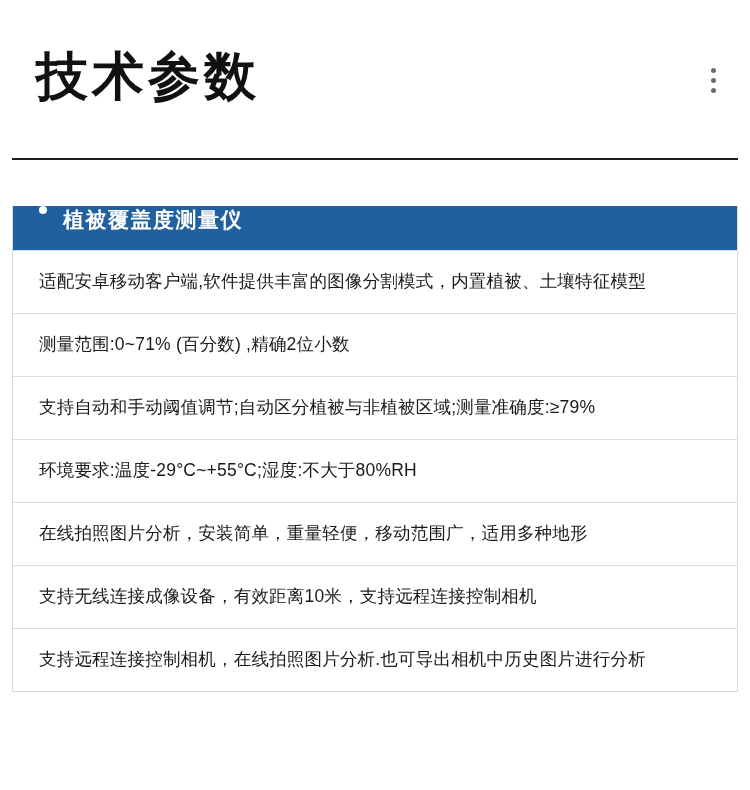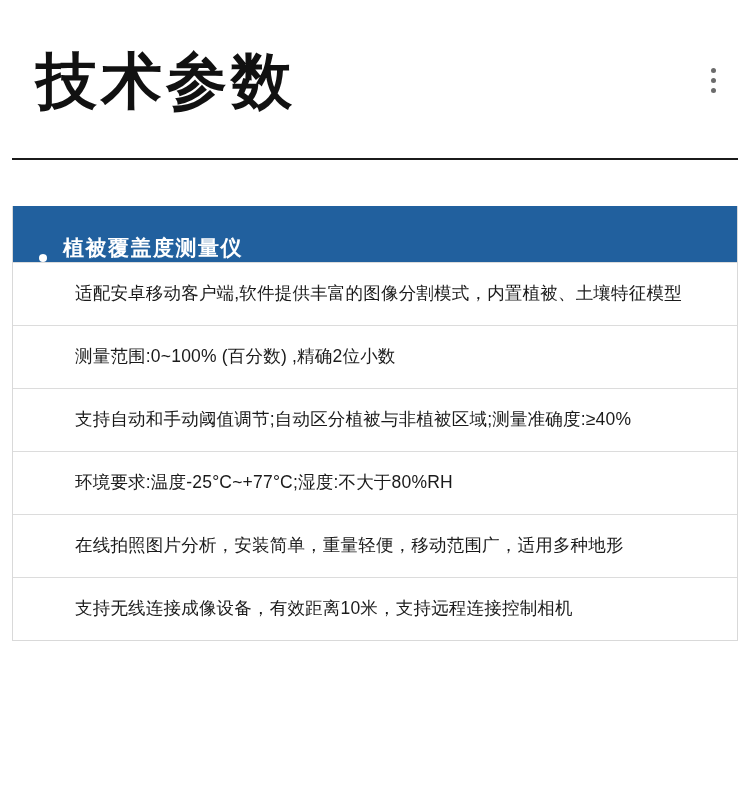--- a/index.html
+++ b/index.html
@@ -22,21 +22,21 @@
   }
 
   
   .header {
     position: relative;
     padding: 48px 0 0 36px;
     height: 120px;
     box-sizing: border-box;
   }
   .page-title {
-    font-size: 61px;
+    font-size: 52px;
     font-weight: bold;
     letter-spacing: 4px;
     line-height: 1.1;
     color: #111111;
     margin: 0;
   }
   .kebab-menu {
     position: absolute;
     top: 68px;
     right: 34px;
@@ -69,23 +69,23 @@
     left: 12px;
     top: 206px;
     width: 726px;
     border: 1px solid #d9d9d9;
     border-top: none;
     box-sizing: border-box;
   }
   .spec-head {
     background: #21609e;
     color: #ffffff;
-    height: 56px;
+    height: 44px;
     display: flex;
-    align-items: flex-end;
+    align-items: flex-start;
     padding-left: 26px;
     box-sizing: border-box;
   }
   .bullet {
     width: 8px;
     height: 8px;
     border-radius: 50%;
     background: #ffffff;
     margin-right: 16px;
     flex: 0 0 auto;
@@ -105,21 +105,20 @@
     background: #ffffff;
   }
   .spec-row:first-of-type {
     border-top: none;
   }
   .spec-text {
     font-size: 17.5px;
     line-height: 1.45;
     color: #1a1a1a;
     letter-spacing: 0.2px;
-    margin-left: 36px;
   }
 </style>
 </head>
 <body>
 
 <div class="page">
 
   <div class="header">
     <h1 class="page-title">技术参数</h1>
     <div class="kebab-menu">
@@ -133,29 +132,32 @@
   <div class="spec-block">
     <div class="spec-head">
       <span class="bullet"></span>
       <span class="spec-head-title">植被覆盖度测量仪</span>
     </div>
 
     <div class="spec-row">
       <span class="spec-text">适配安卓移动客户端,软件提供丰富的图像分割模式，内置植被、土壤特征模型</span>
     </div>
     <div class="spec-row">
-      <span class="spec-text">测量范围:0~100% (百分数) ,精确2位小数</span>
+      <span class="spec-text">测量范围:0~71% (百分数) ,精确2位小数</span>
     </div>
     <div class="spec-row">
-      <span class="spec-text">支持自动和手动阈值调节;自动区分植被与非植被区域;测量准确度:≥40%</span>
+      <span class="spec-text">支持自动和手动阈值调节;自动区分植被与非植被区域;测量准确度:≥79%</span>
     </div>
     <div class="spec-row">
-      <span class="spec-text">环境要求:温度-25°C~+77°C;湿度:不大于80%RH</span>
+      <span class="spec-text">环境要求:温度-29°C~+55°C;湿度:不大于80%RH</span>
     </div>
     <div class="spec-row">
       <span class="spec-text">在线拍照图片分析，安装简单，重量轻便，移动范围广，适用多种地形</span>
     </div>
     <div class="spec-row">
       <span class="spec-text">支持无线连接成像设备，有效距离10米，支持远程连接控制相机</span>
     </div>
+    <div class="spec-row">
+      <span class="spec-text">支持远程连接控制相机，在线拍照图片分析.也可导出相机中历史图片进行分析</span>
+    </div>
   </div>
 
 </div>
 
 </body></html>

